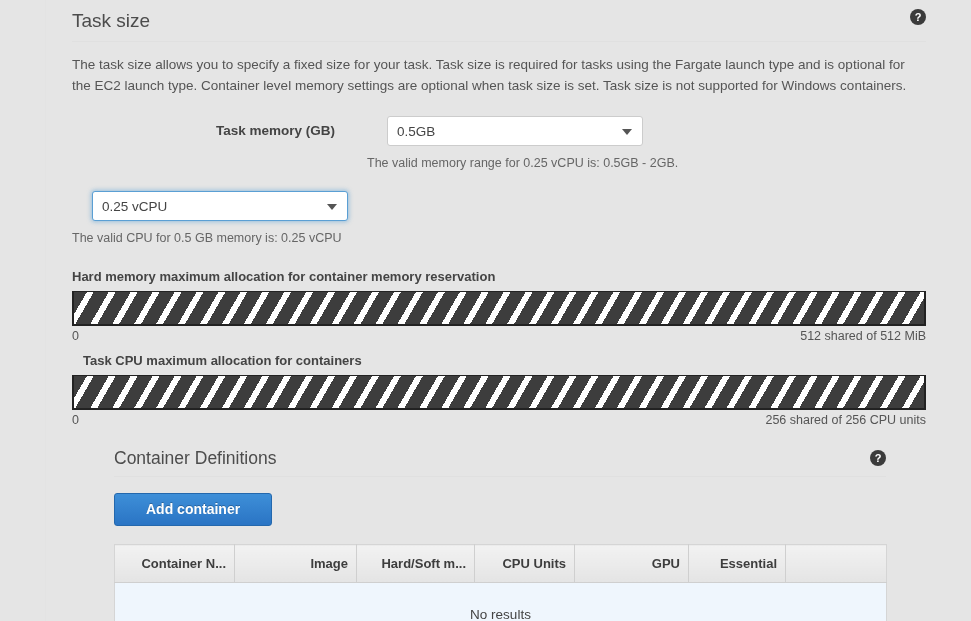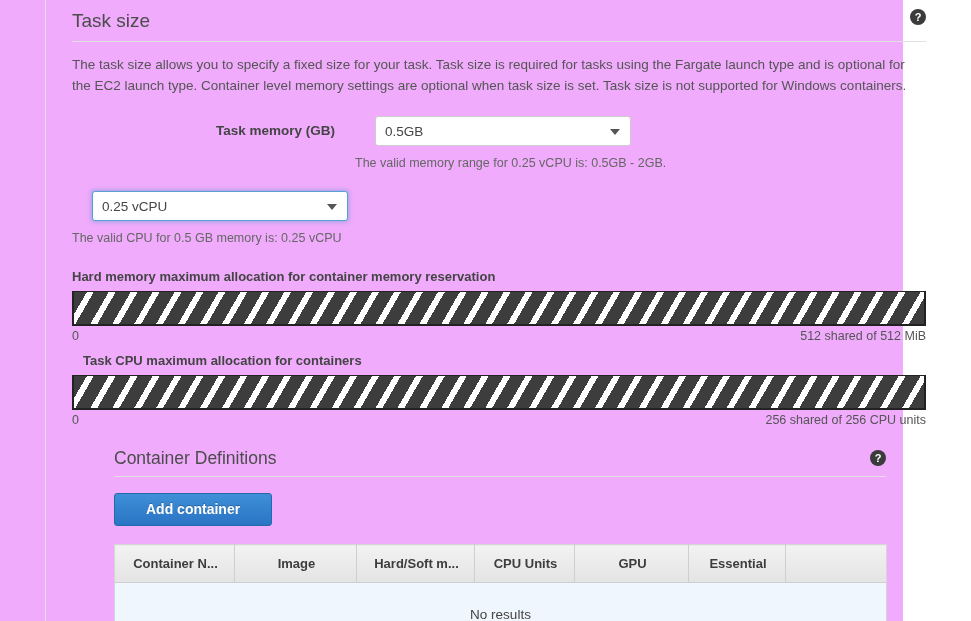--- a/index.html
+++ b/index.html
@@ -11,23 +11,23 @@
     width: 971px;
     height: 621px;
     overflow: hidden;
     font-family: "Liberation Sans", sans-serif;
     color: #444444;
     -webkit-font-smoothing: antialiased;
   }
 
   #root {
     position: relative;
-    width: 903px;
+    width: 971px;
     height: 621px;
-    background: #f0abfc;
+    background: #e5e5e5;
   }
 
   
   .left-rule {
     position: absolute;
     left: 45px;
     top: 0;
     width: 1px;
     height: 621px;
     background: #e3e3e3;
@@ -81,20 +81,21 @@
     color: #555555;
     margin: 12px 0 0 0;
     width: 850px;
   }
 
   
   .form-row {
     display: flex;
     align-items: flex-start;
     margin-top: 20px;
+    gap: 12px;
   }
   .form-label {
     width: 283px;
     text-align: right;
     padding-right: 20px;
     box-sizing: border-box;
     font-size: 13.5px;
     font-weight: bold;
     color: #444444;
     line-height: 30px;
@@ -221,21 +222,21 @@
     border: 1px solid #d5d5d5;
     table-layout: fixed;
   }
   .data-table th {
     background: linear-gradient(to bottom, #f2f2f2 0%, #e4e4e4 100%);
     border-right: 1px solid #cfcfcf;
     border-bottom: 1px solid #cfcfcf;
     font-size: 13px;
     font-weight: bold;
     color: #3d3d3d;
-    text-align: center;
+    text-align: right;
     padding: 9px 8px 9px 10px;
     height: 38px;
     box-sizing: border-box;
     white-space: nowrap;
     overflow: hidden;
   }
   .data-table th:last-child { border-right: none; }
   .data-table td.no-results {
     background: #eff6fd;
     text-align: center;

